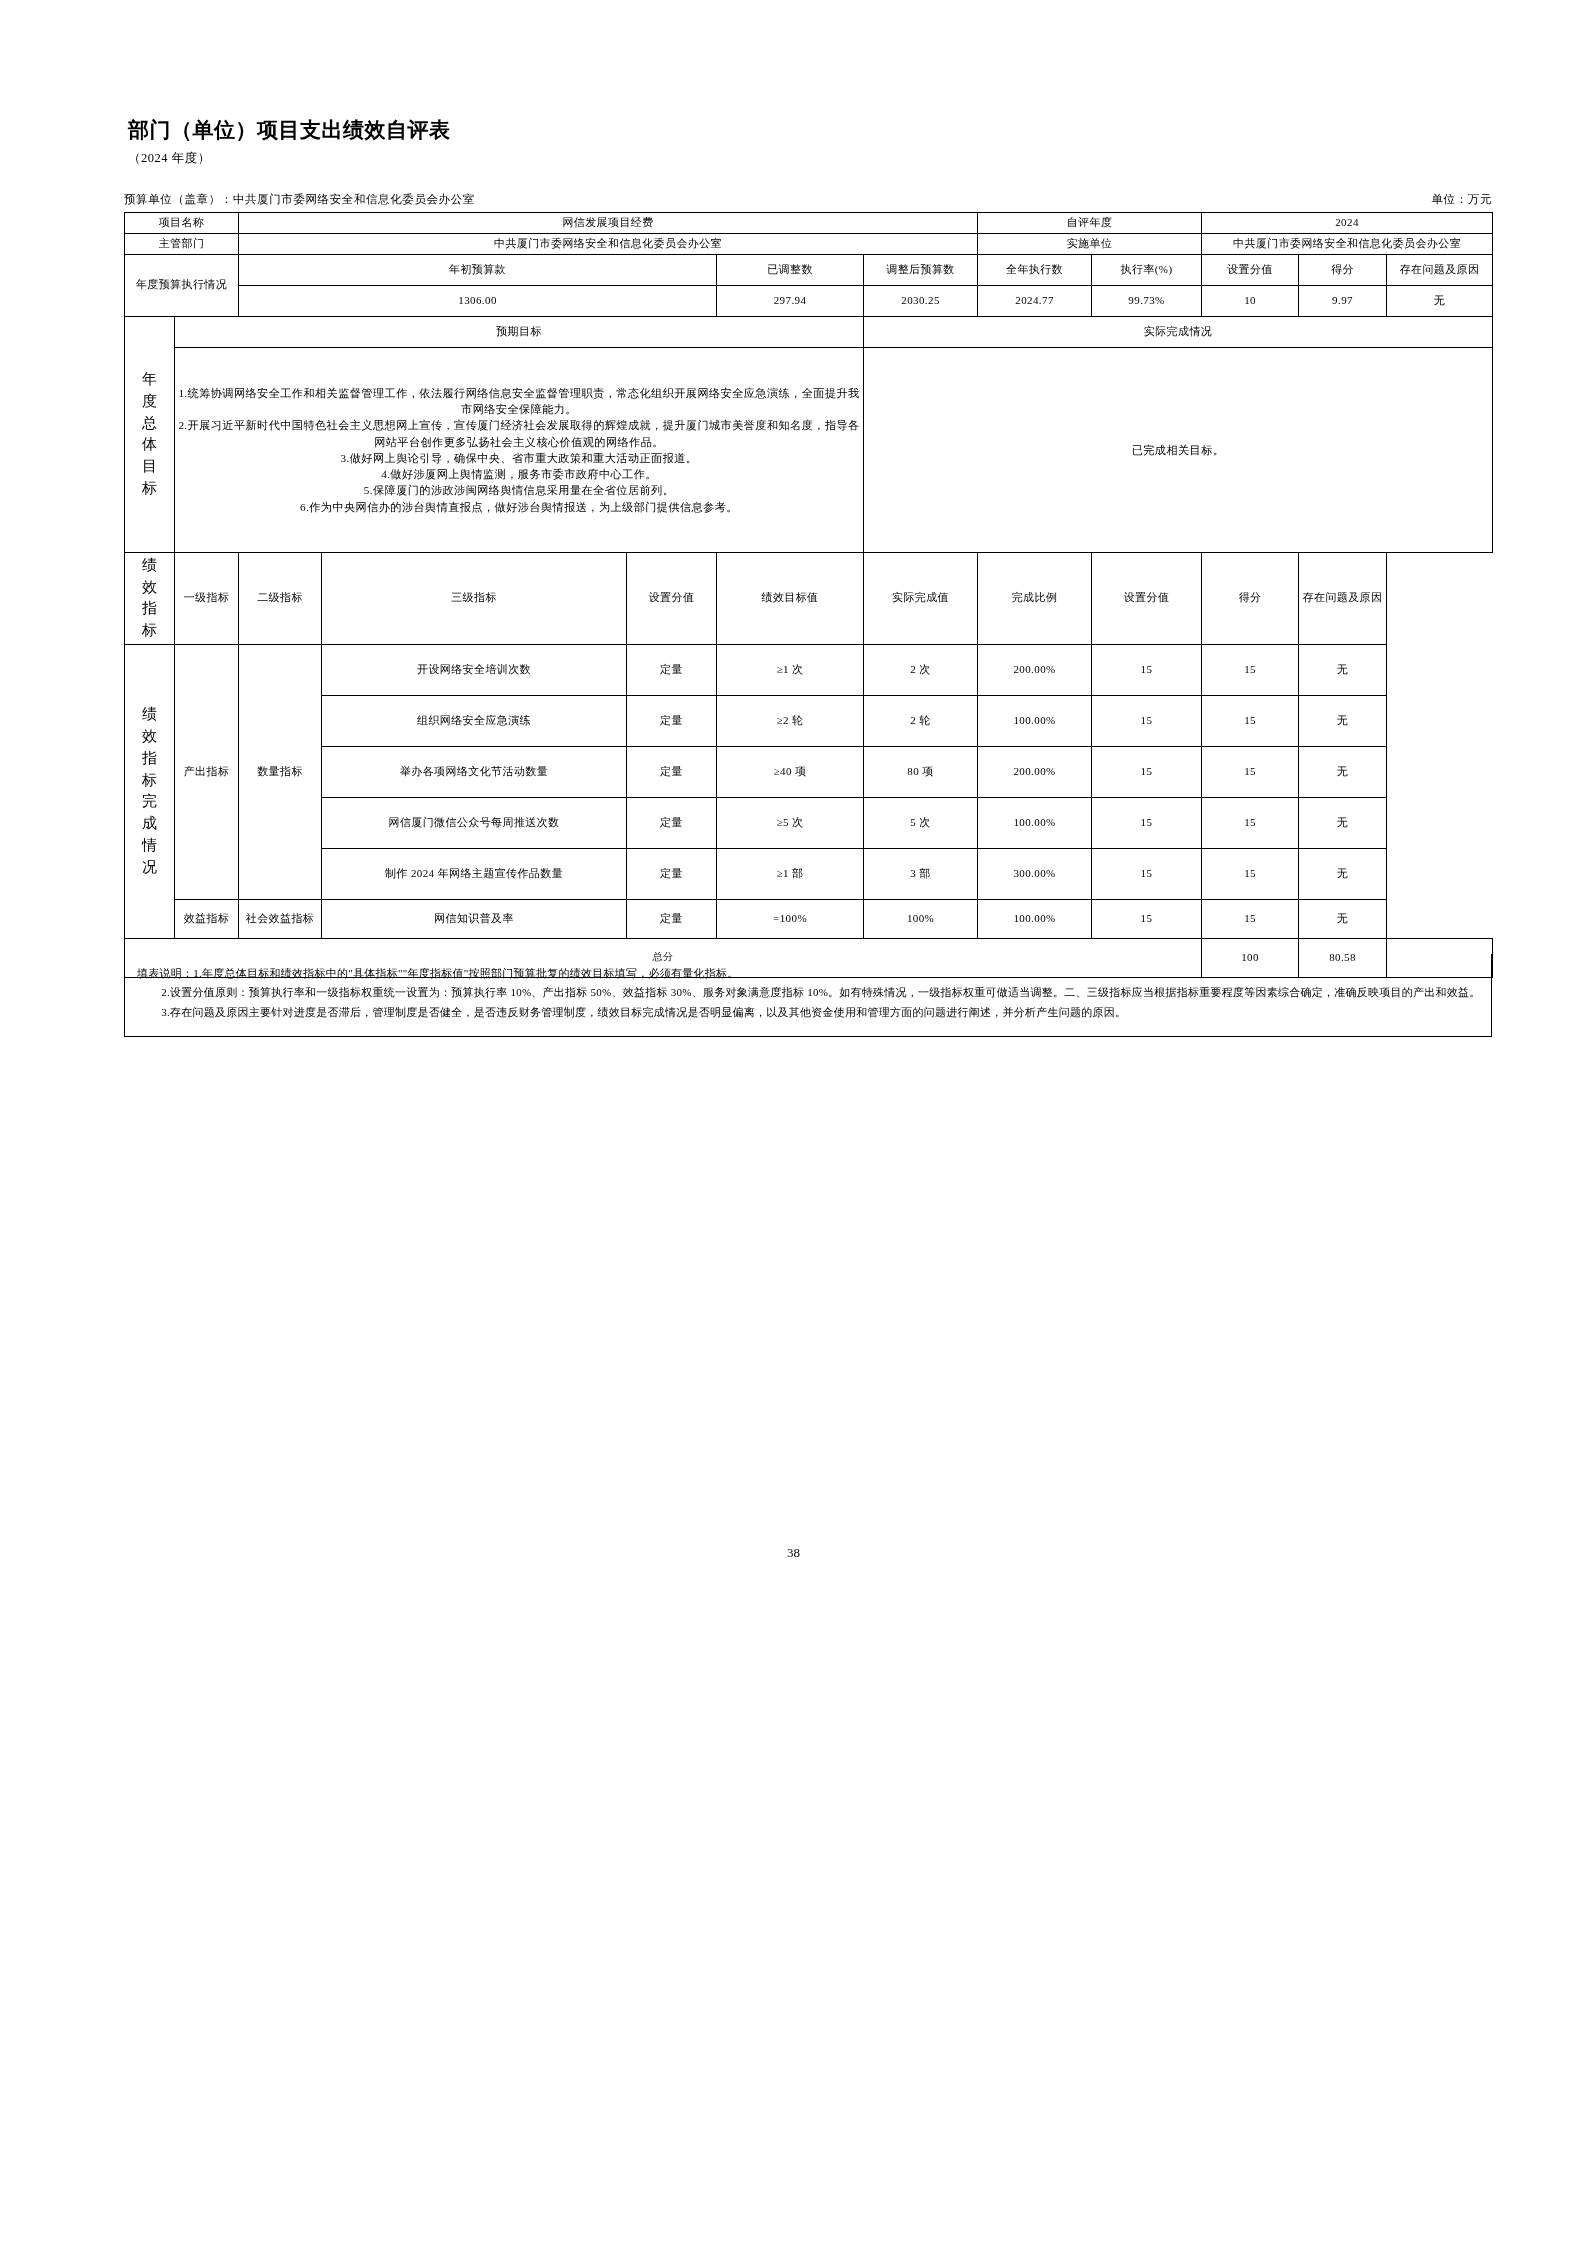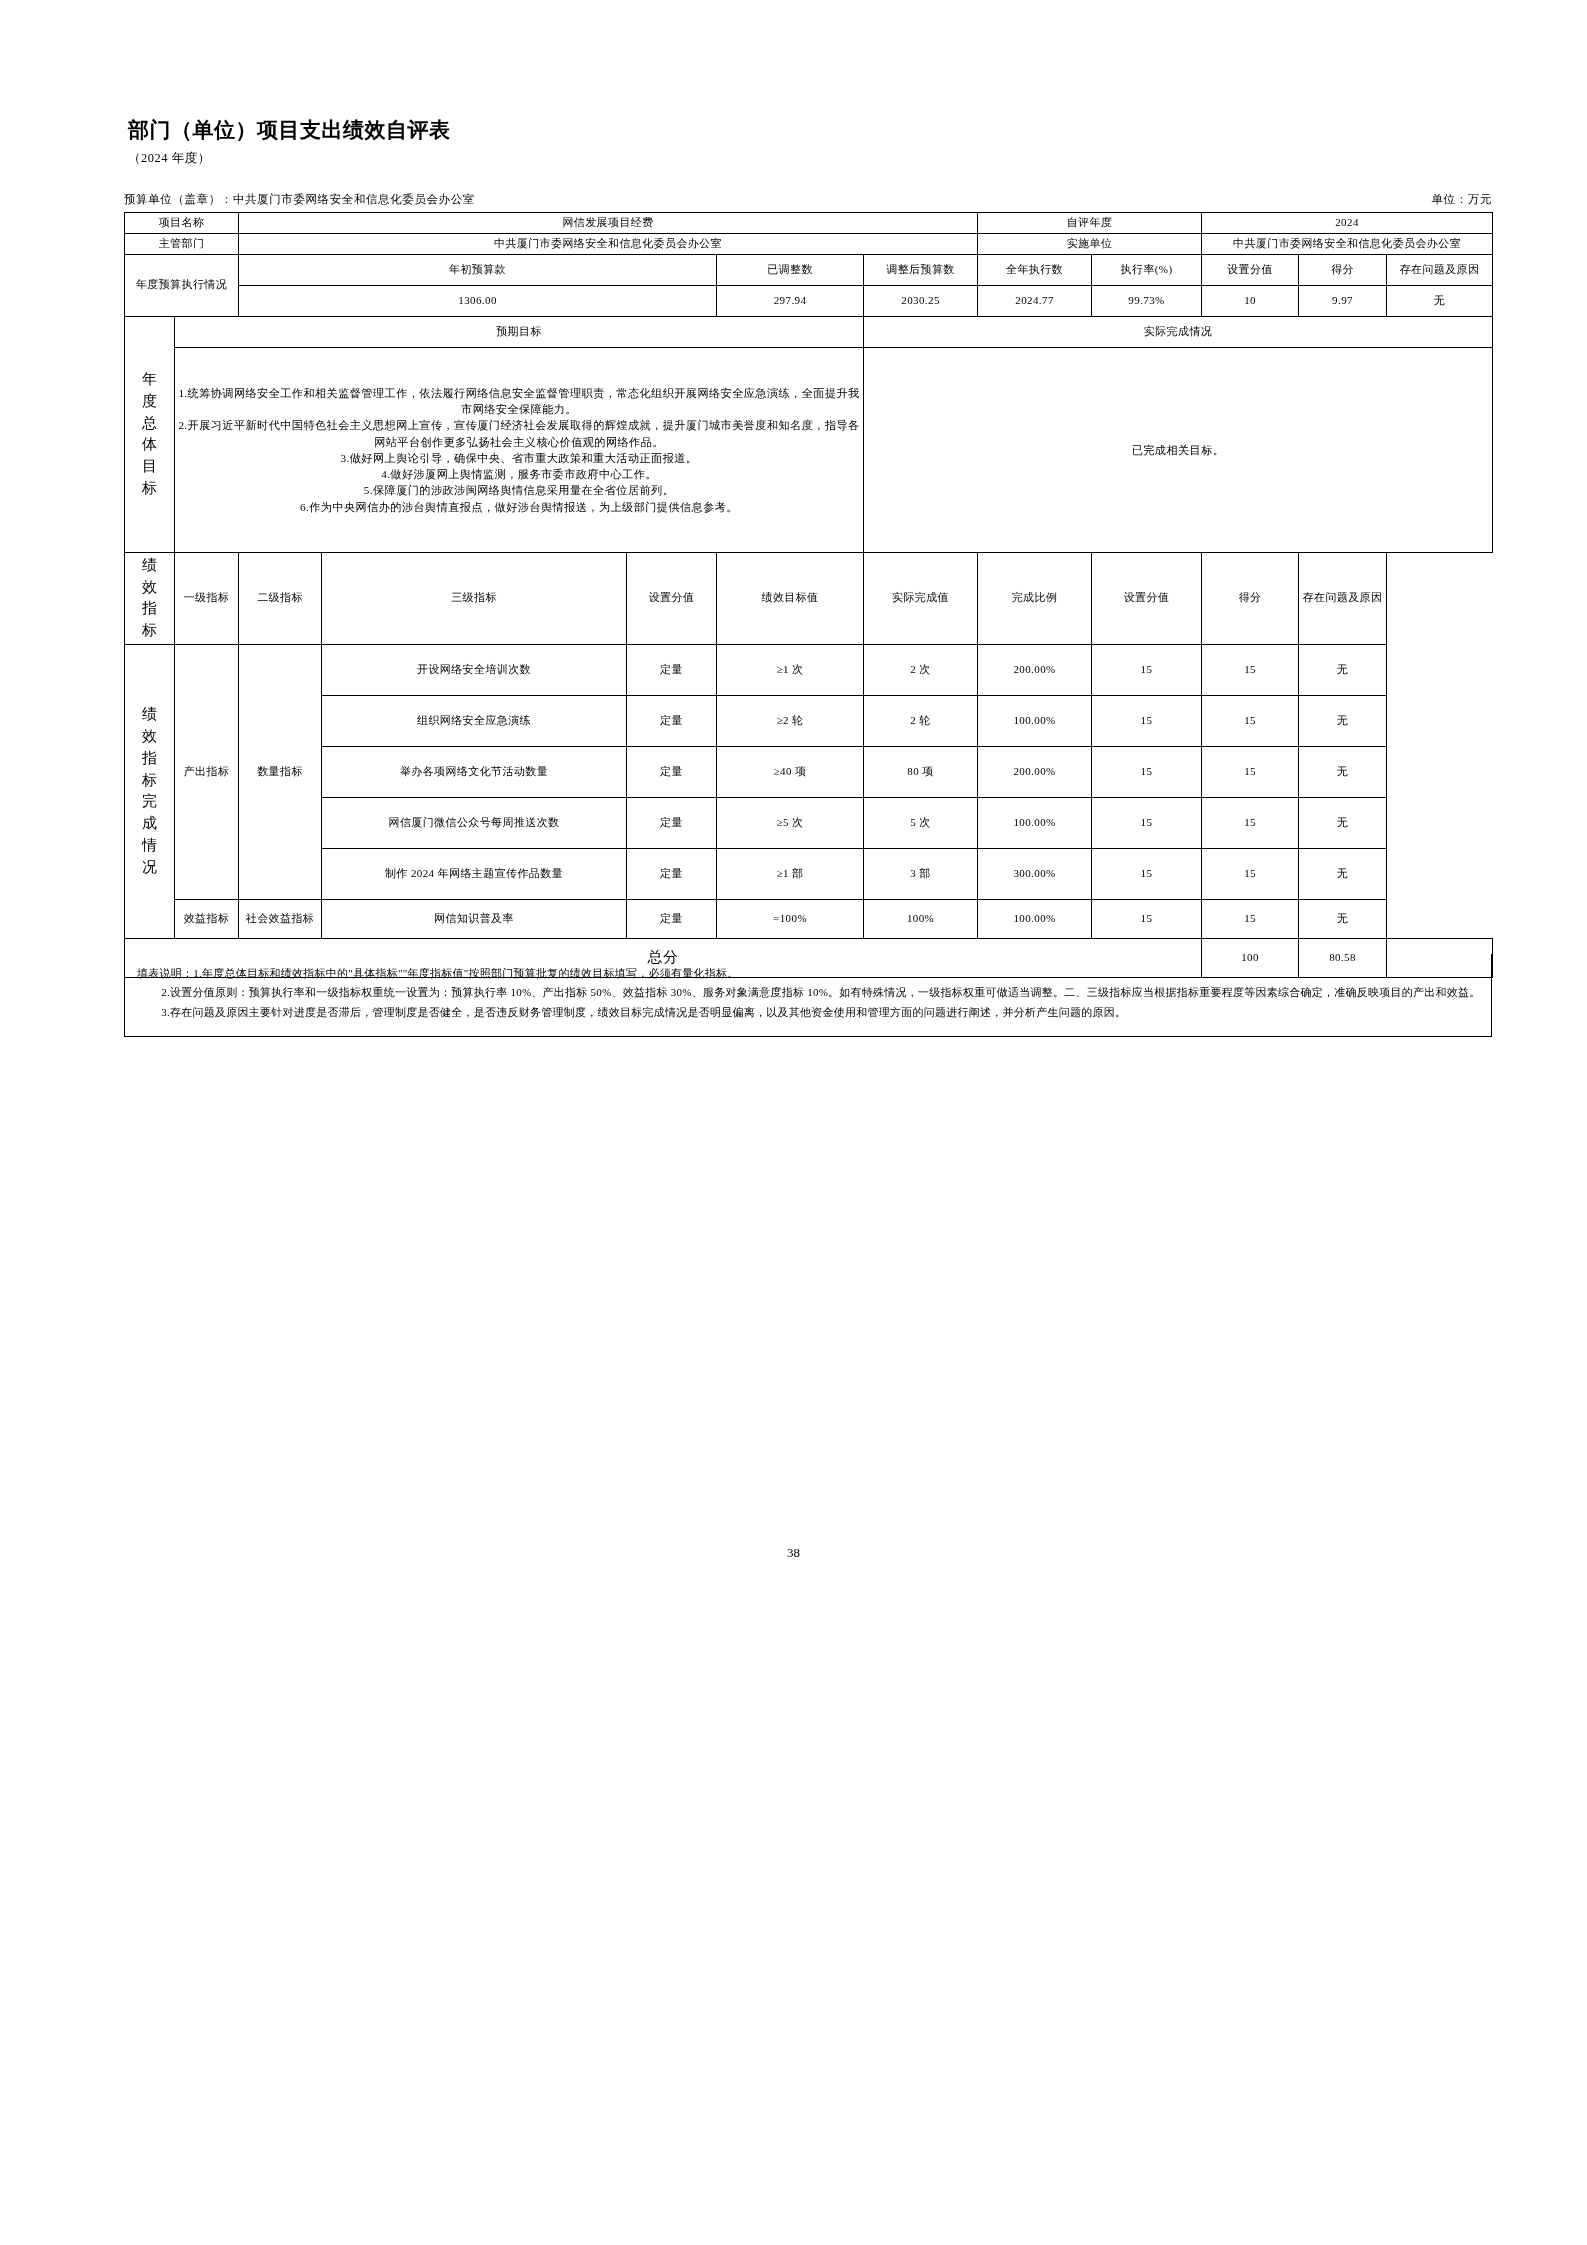--- a/index.html
+++ b/index.html
@@ -67,21 +67,21 @@
   td.actualtext{
     text-align:left;
     vertical-align:top;
     padding:9px 6px 9px 8px;
     line-height:1.62;
     font-size:11.2px;
   }
   .indicator-name{font-size:11px;letter-spacing:0.5px;}
   .row-tall td{height:46px;margin-top:9px;}
   .row-hdr td{height:26px;}
-  .total-label{font-size:15px;letter-spacing:4px;}
+  .total-label{font-size:10px;letter-spacing:4px;font-family:Liberation Mono, monospace;}
 
   .notes{
     position:absolute;left:124px;
     width:1368px;
     box-sizing:border-box;
     border:1px solid #000;border-top:none;
     padding:10px 10px 14px 12px;
     font-size:11px;line-height:1.75;letter-spacing:0.25px;
     text-align:left;
   }

